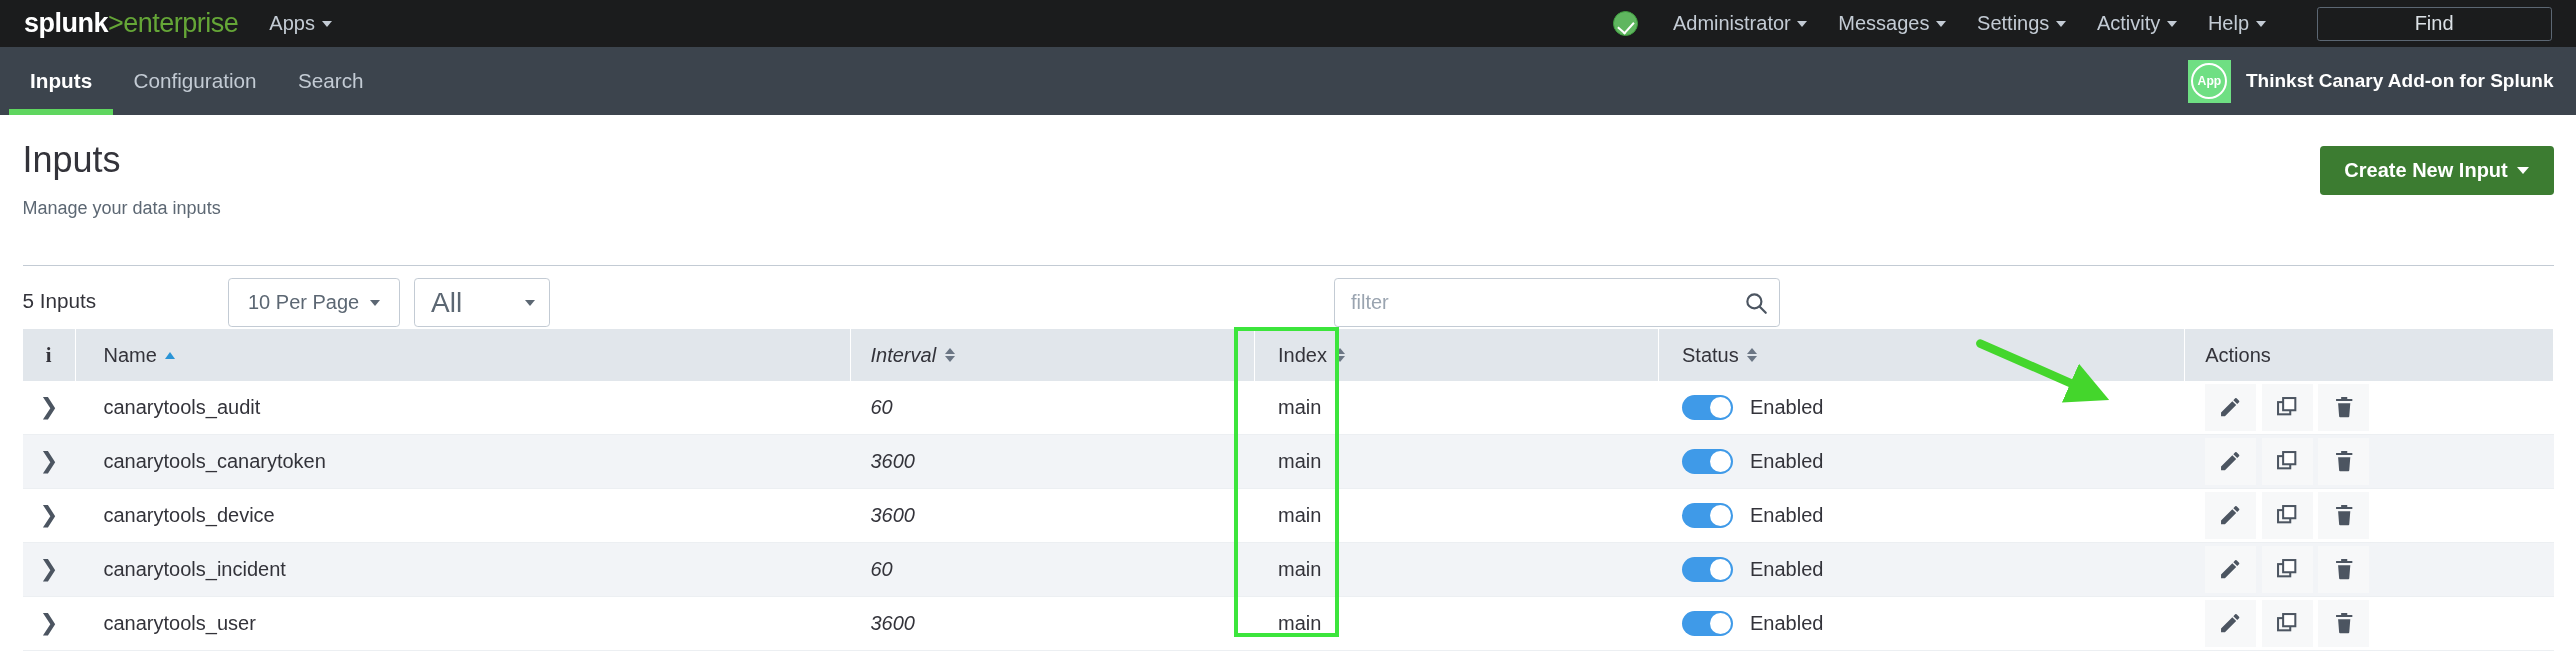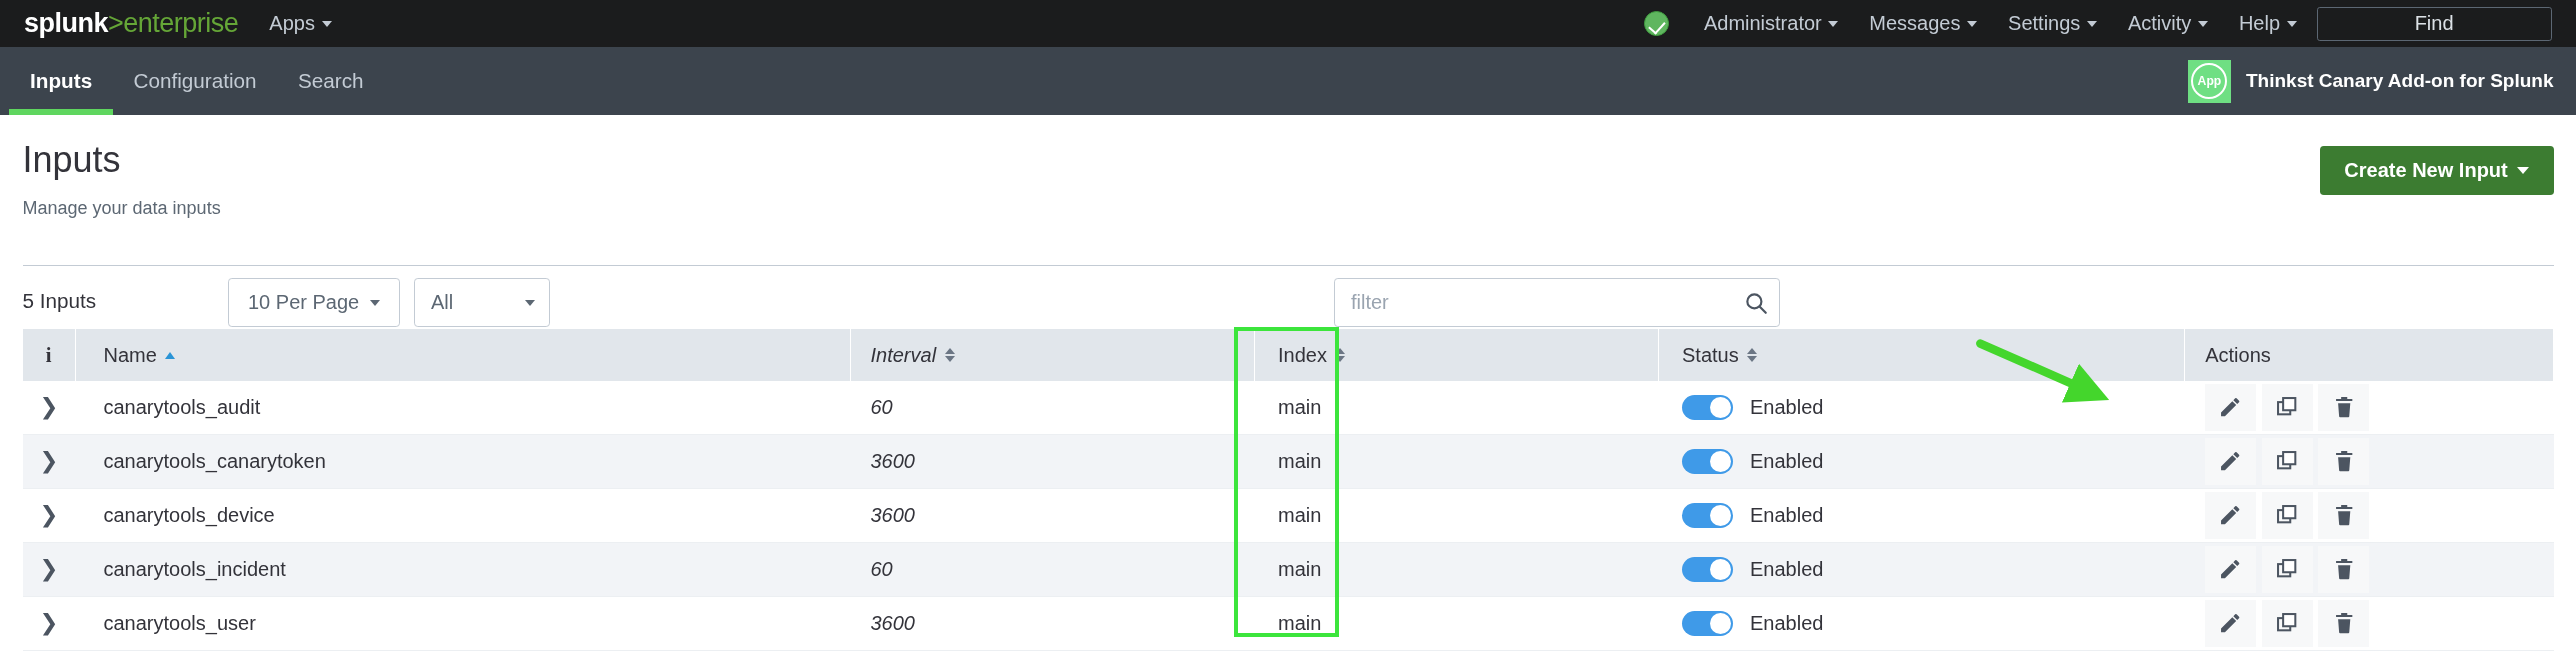--- a/index.html
+++ b/index.html
@@ -48,21 +48,21 @@
     position: relative; margin-right: 3.8px;
   }
   #health-icon::after {
     content: ""; position: absolute;
     left: 6.6px; top: 5.6px;
     width: 7.5px; height: 13px;
     border: solid #ffffff; border-width: 0 2.3px 2.3px 0;
     transform: rotate(42deg);
   }
   #find-btn {
-    margin-left: 20px; margin-right: 24.4px;
+    margin-left: 51px; margin-right: 24.4px;
     width: 235px; height: 34px;
     border: 0.9px solid #5c6773; border-radius: 2.8px;
     background: transparent;
     color: #dce1e6; font-size: 20px;
     display: flex; align-items: center; justify-content: center;
     font-family: "Liberation Sans", sans-serif;
   }
 
   
   #appbar {
@@ -143,21 +143,21 @@
     display: flex; align-items: center; gap: 10.3px;
     font-family: "Liberation Sans", sans-serif;
   }
   #perpage-btn .caret { border-top-color: #5c6773; }
   #scope-select {
     position: absolute; left: 414px; top: 0;
     width: 136px; height: 49px;
     background: #ffffff; border: 0.9px solid #c3cbd4; border-radius: 3.8px;
     display: flex; align-items: center;
   }
-  #scope-select .val { color: #5c6773; font-size: 20px; padding-left: 16px; flex: 1; }
+  #scope-select .val { color: #5c6773; font-size: 28px; padding-left: 16px; flex: 1; }
   #scope-select .arrowbox {
     width: 39px; height: 100%;
     display: flex; align-items: center; justify-content: center;
   }
   #scope-select .caret { border-top-color: #5c6773; }
   #filter-wrap {
     position: absolute; left: 1334px; top: 0;
     width: 446px; height: 49px;
     background: #ffffff; border: 0.9px solid #c3cbd4; border-radius: 3.8px;
     display: flex; align-items: center;

